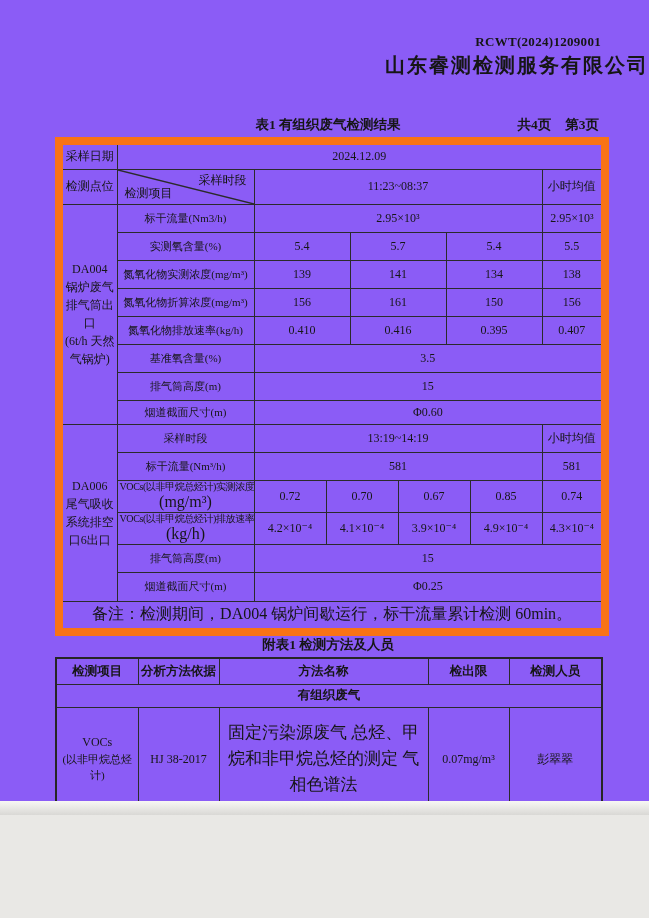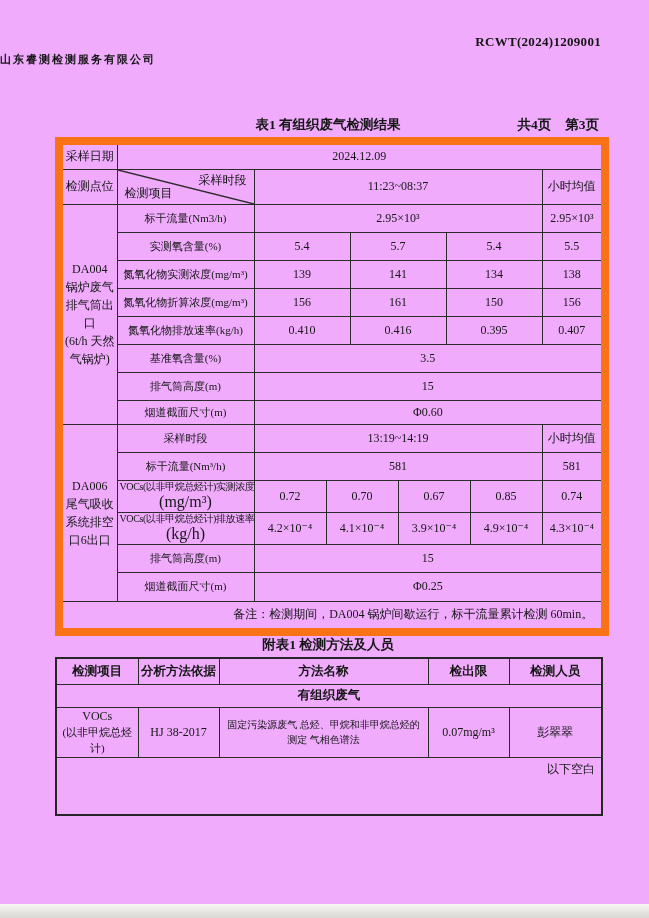--- a/index.html
+++ b/index.html
@@ -1,44 +1,44 @@
 <!DOCTYPE html>
 <html><head>
 <meta charset="utf-8">
 <style>
   html,body{margin:0;padding:0;background:#e9e8e5;}
-  .page{position:relative;width:649px;height:918px;margin:0 auto;background:#f0abfc;
+  .page{position:relative;width:649px;height:815px;margin:0 auto;background:#8b5cf6;
         font-family:"Liberation Serif","DejaVu Serif",serif;color:#161616;overflow:hidden;}
   .page-shade{position:absolute;left:0;bottom:0;width:100%;height:14px;
         background:linear-gradient(#f8f7f4,#d9d8d5);}
   .report-no{position:absolute;top:34px;right:48px;font-size:13px;font-weight:bold;letter-spacing:.3px;}
-  .company{position:absolute;top:52px;left:0;width:100%;text-align:left;
-        font-size:11px;font-weight:bold;letter-spacing:2px;}
+  .company{position:absolute;top:52px;left:0;width:100%;text-align:right;
+        font-size:20px;font-weight:bold;letter-spacing:2px;}
   .title{position:absolute;top:74px;left:0;width:100%;text-align:center;
         font-size:25px;font-weight:bold;letter-spacing:12px;text-indent:12px;}
   .caption-row{position:absolute;top:116px;left:55px;width:546px;height:18px;}
   .caption1{position:absolute;left:0;width:100%;text-align:center;font-size:13.5px;font-weight:bold;}
   .pagination{position:absolute;right:2px;top:0;font-size:13.5px;font-weight:bold;}
   .pagination span{margin-left:14px;}
   table{border-collapse:collapse;table-layout:fixed;position:absolute;background:transparent;}
   .t1{left:55px;top:137px;width:546px;border:8px solid #f97316;}
   .t2{left:55px;top:657px;width:546px;border:2px solid #262626;}
   td{border:1.4px solid #2b2b2b;text-align:center;vertical-align:middle;
      font-size:12px;padding:0 2px;overflow:hidden;}
   .lbl{font-size:11px;letter-spacing:0;}
   .small{font-size:10px;letter-spacing:-.4px;white-space:nowrap;line-height:1.25;}
   .unitline{font-size:16px;letter-spacing:0;}
   .point{font-size:12px;line-height:1.5;padding:0 1px;}
   .diag{position:relative;padding:0;}
   .diag svg{position:absolute;left:0;top:0;width:100%;height:100%;display:block;}
   .dtop{position:absolute;top:2px;right:7px;font-size:12px;}
   .dbot{position:absolute;bottom:2px;left:7px;font-size:12px;}
-  .remark{text-align:right;padding:0 8px;font-size:12px;}
+  .remark{text-align:center;padding:0 8px;font-size:16px;}
   .th{font-weight:bold;font-size:12.5px;}
-  .method{font-size:10px;line-height:1.55;padding:5px 4px;margin-top:11px;}
+  .method{font-size:17px;line-height:1.55;padding:12px 4px;margin-top:11px;}
   .footer-note{text-align:right;vertical-align:top;padding:3px 6px;font-size:12px;}
   .il{line-height:1.45;}
 </style>
 </head>
 <body>
 
 <div class="page">
 
   <div class="report-no">RCWT(2024)1209001</div>
   <div class="company">山东睿测检测服务有限公司</div>

